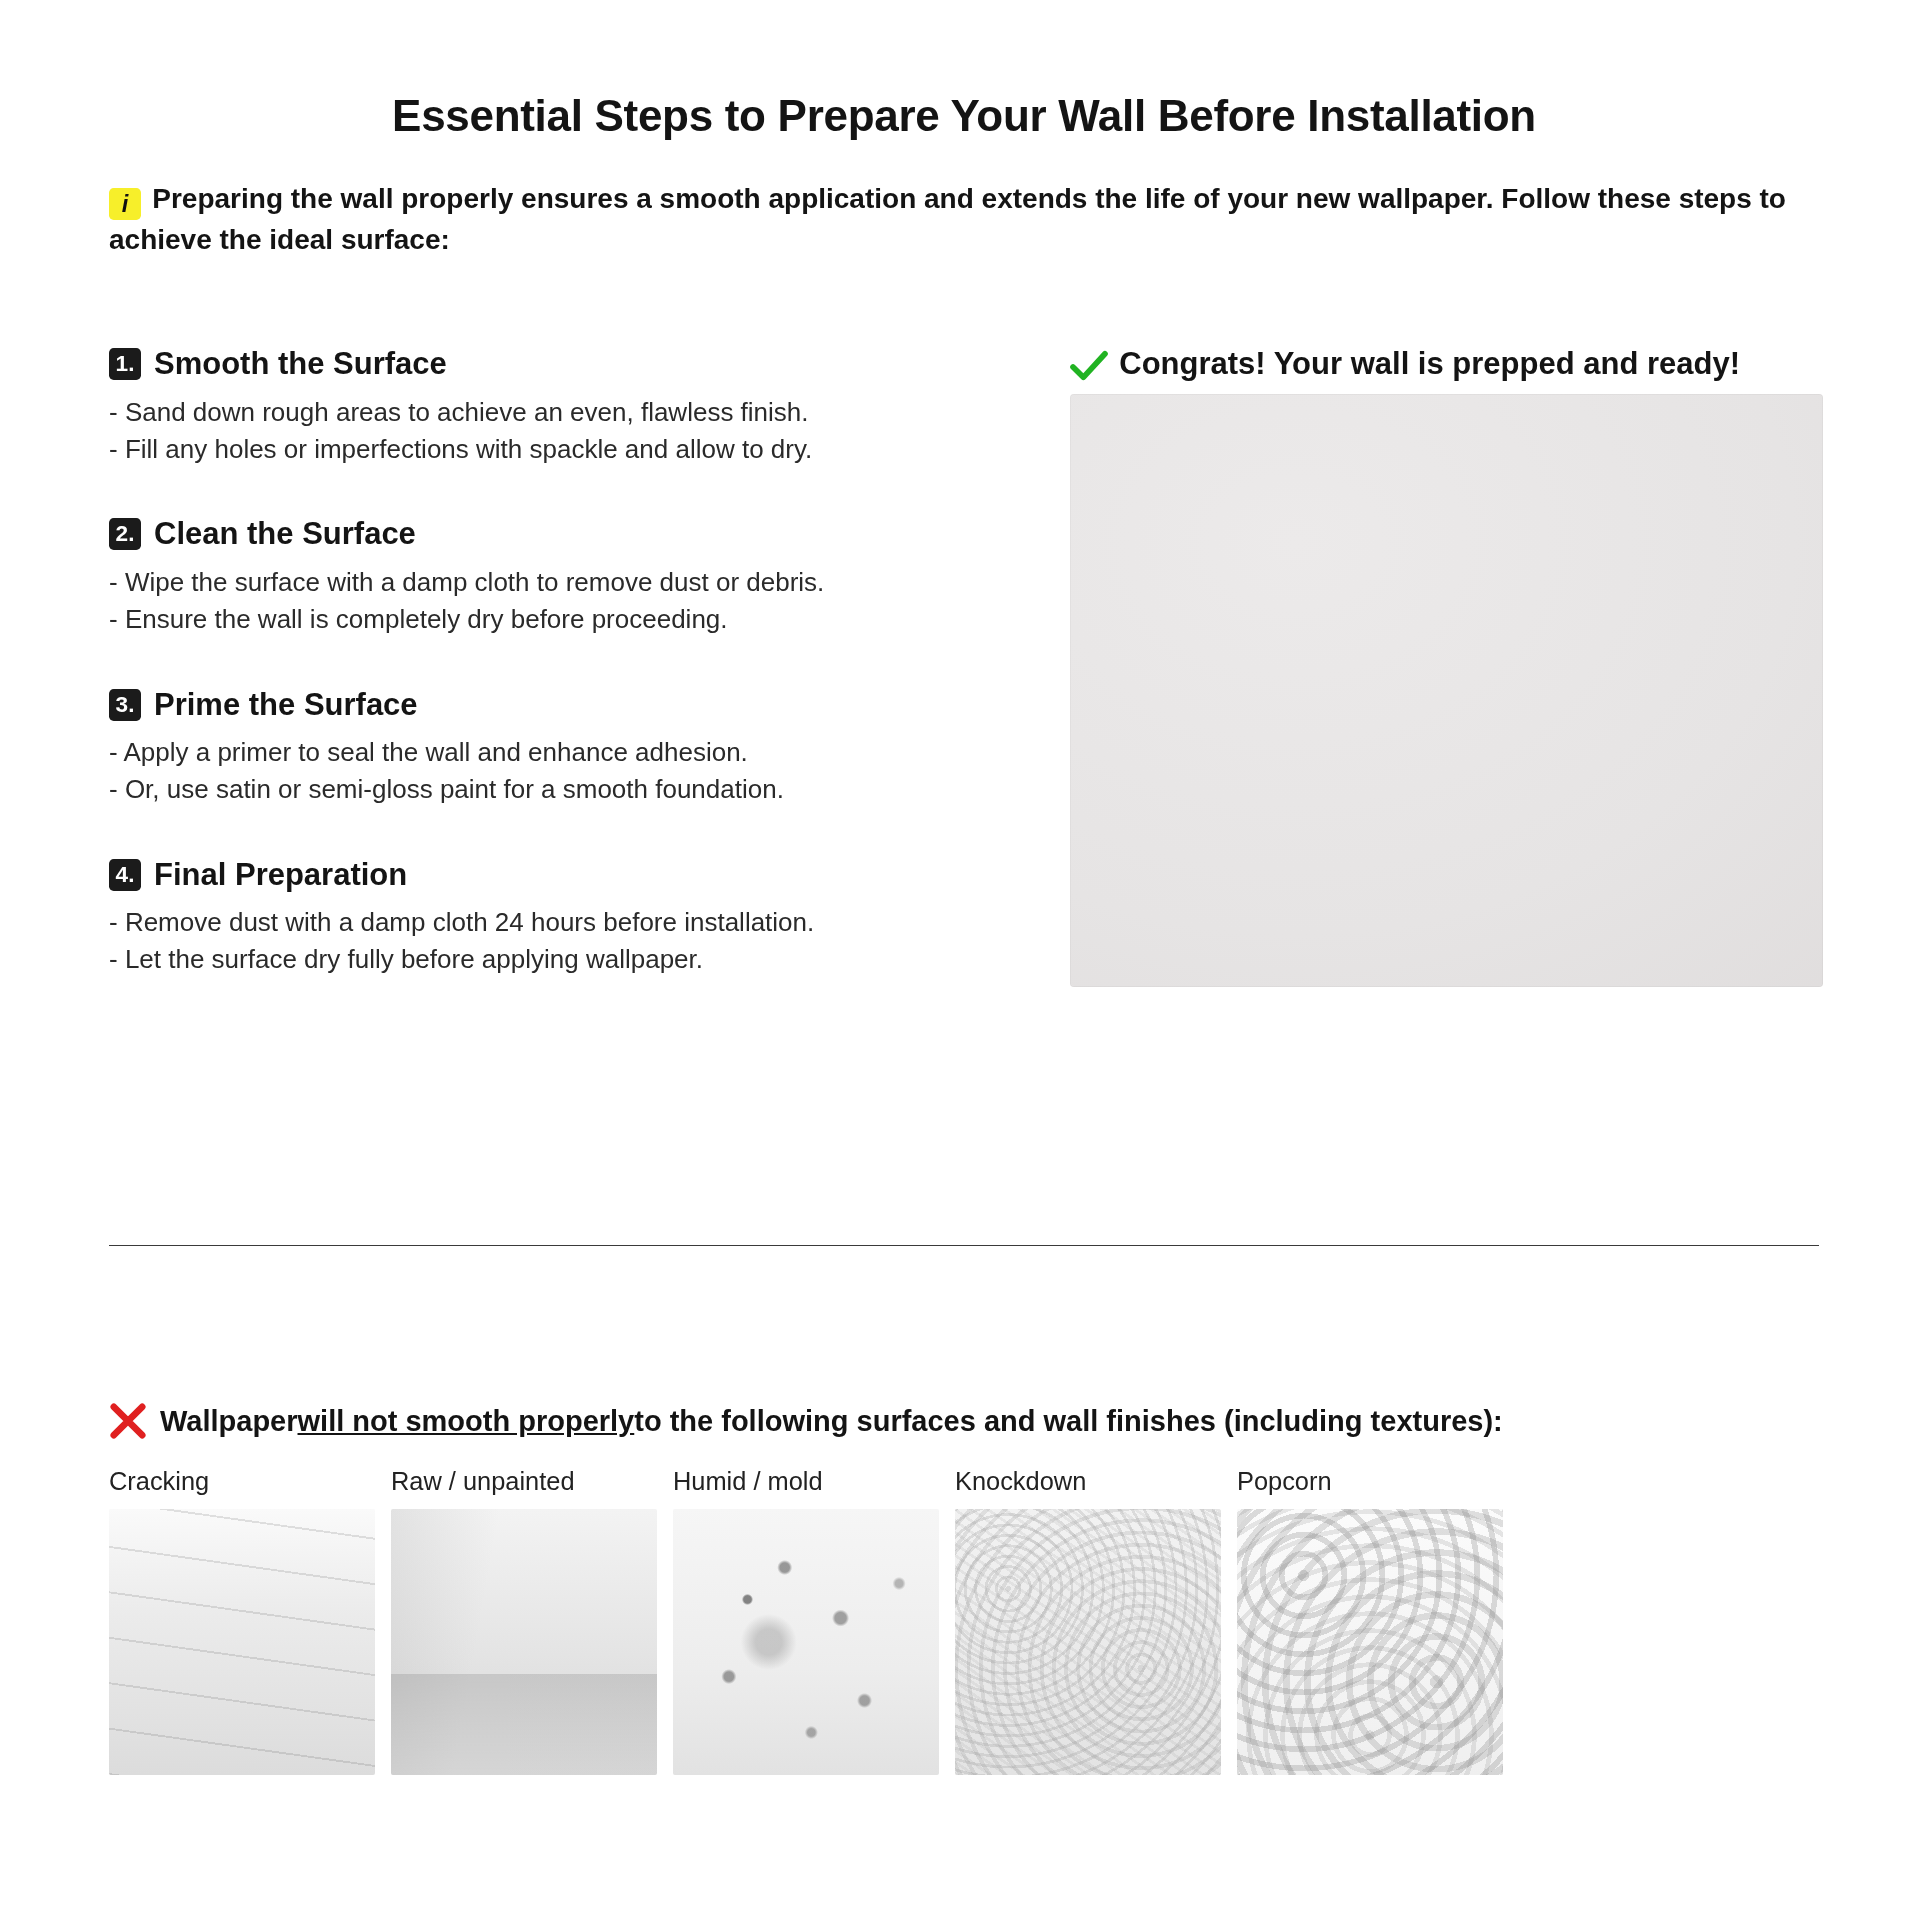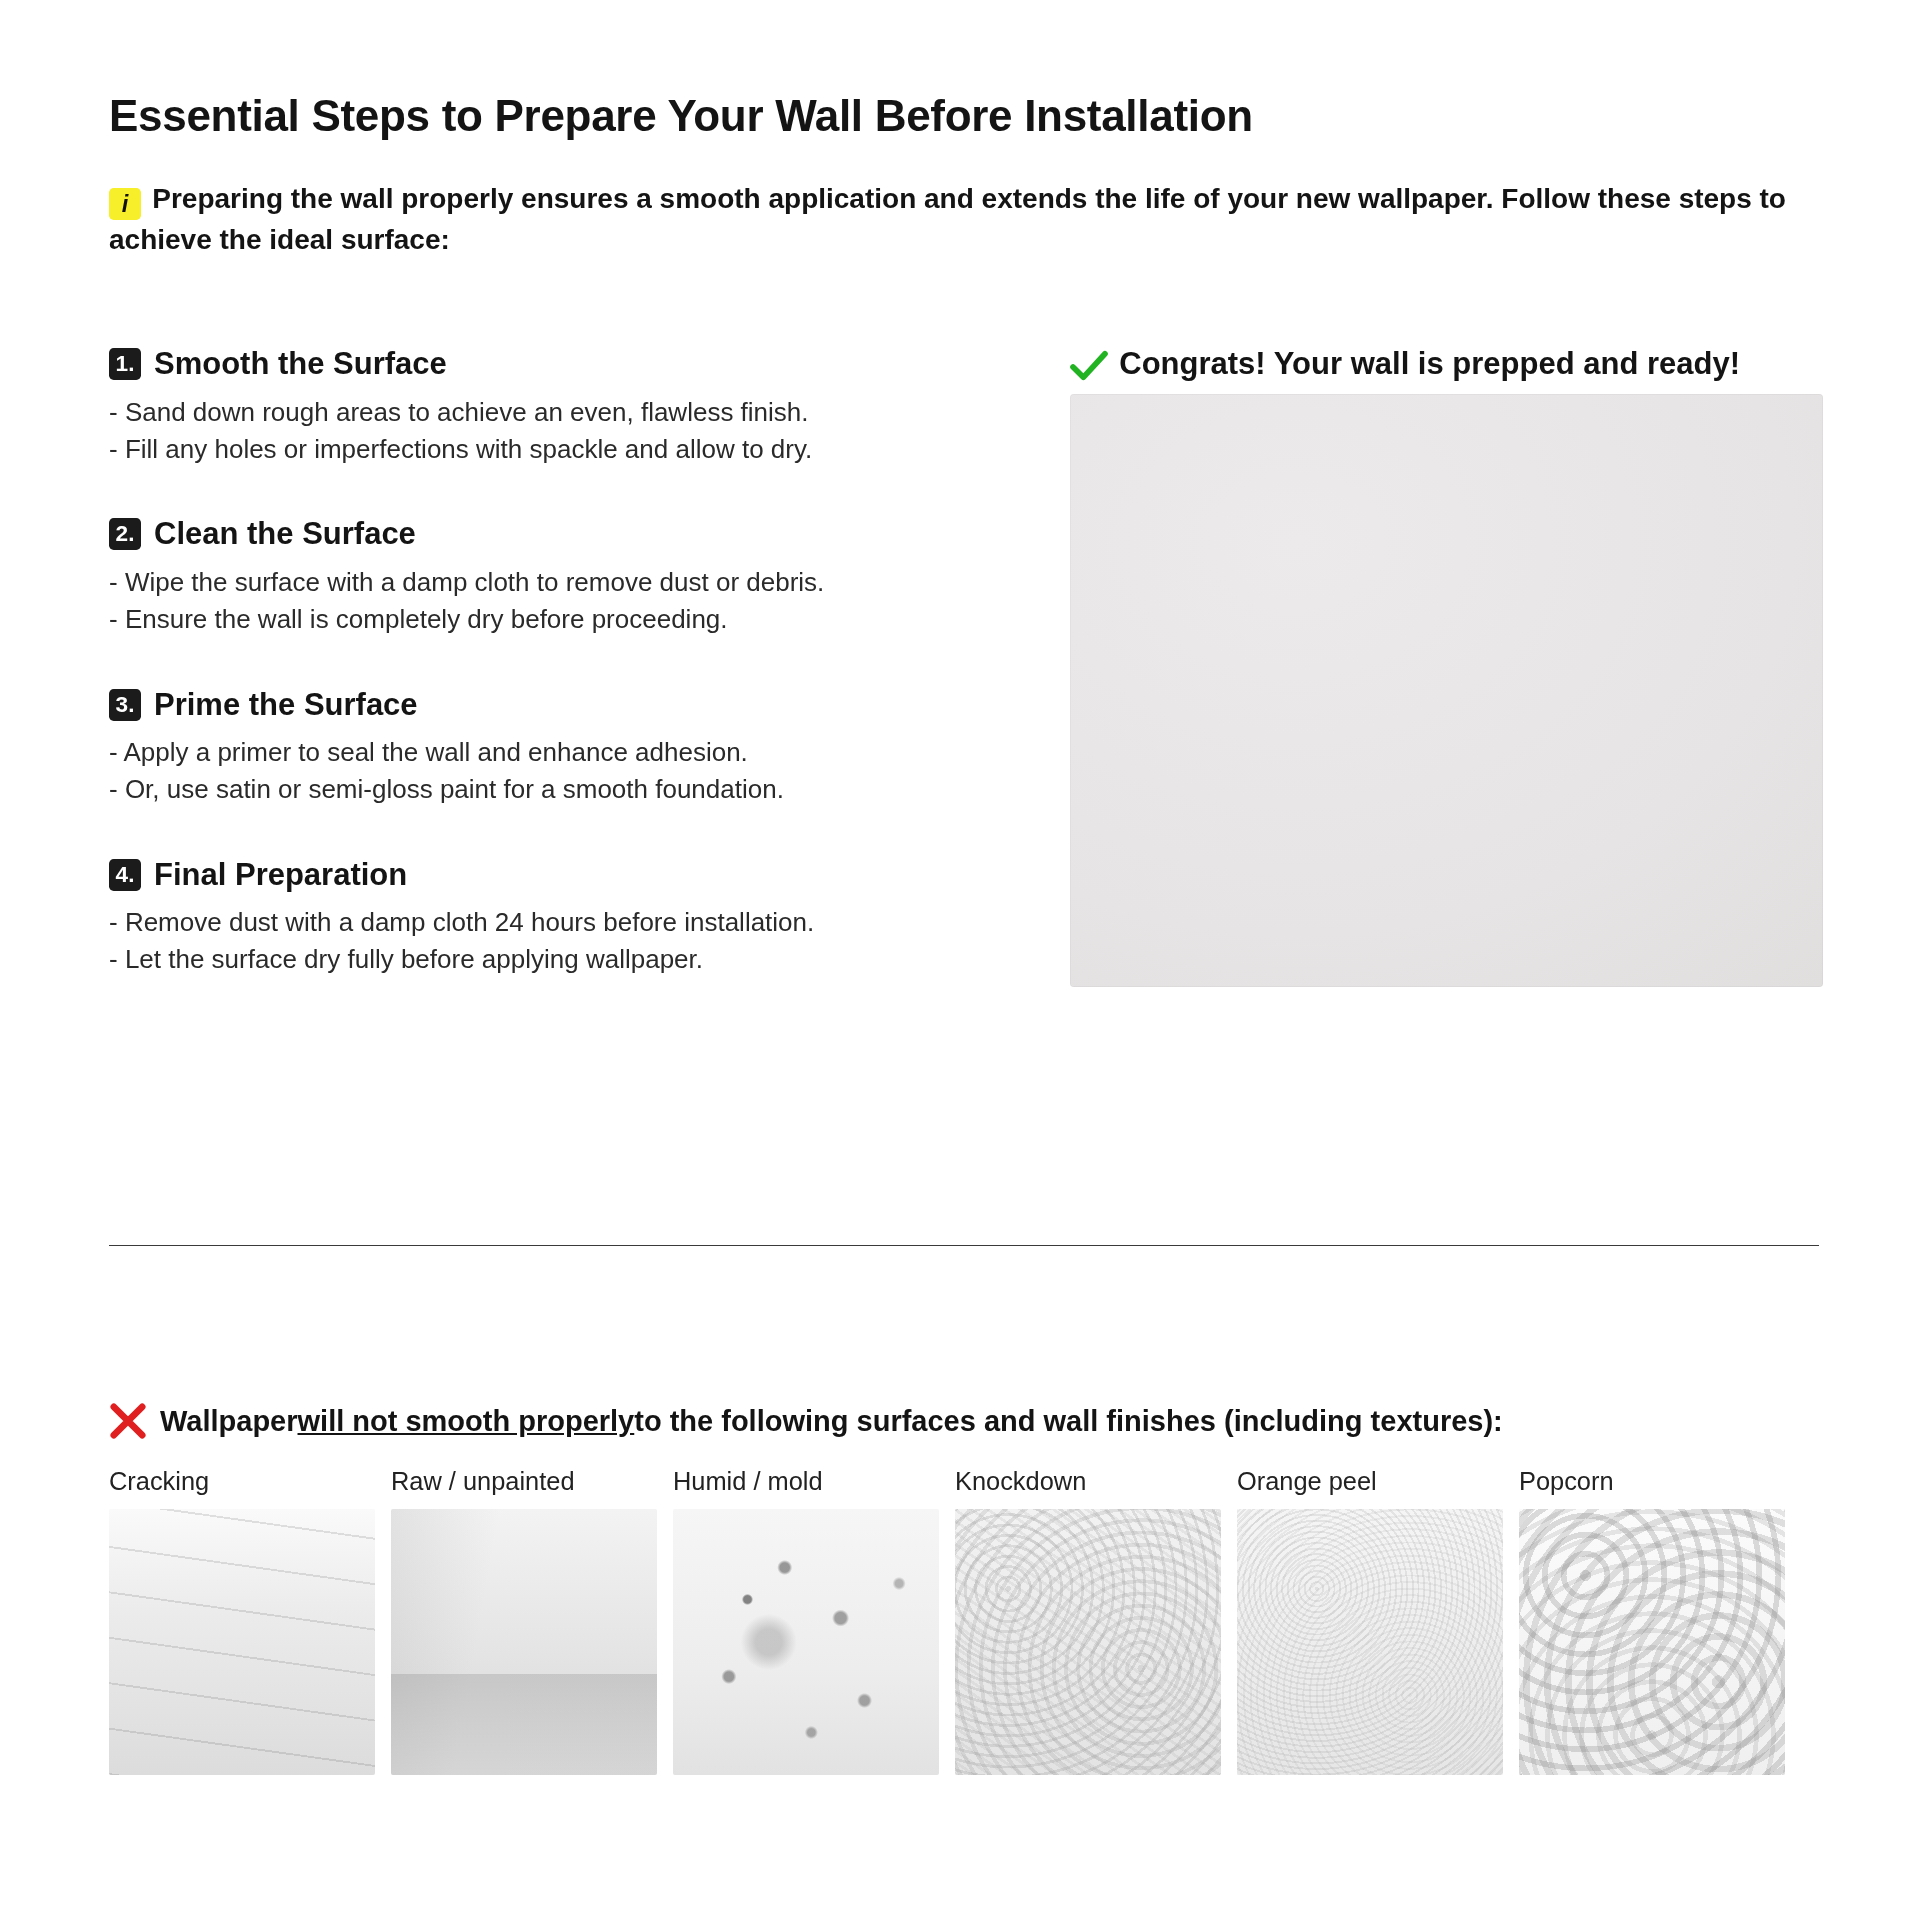--- a/index.html
+++ b/index.html
@@ -23,20 +23,21 @@
   }
 
   
   .title {
     font-size: 44px;
     font-weight: bold;
     letter-spacing: -0.3px;
     color: #141414;
     margin: 0 0 12px 0;
     line-height: 1.2;
+    text-align: center;
   }
 
   
   .intro {
     margin-top: 36px;
     font-size: 28px;
     font-weight: bold;
     line-height: 1.42;
     color: #141414;
     max-width: 1704px;
@@ -344,24 +345,20 @@
       <div class="swatch-cell">
         <div class="swatch-label">Humid / mold</div>
         <div class="swatch-img tex-mold"></div>
       </div>
 
       <div class="swatch-cell">
         <div class="swatch-label">Knockdown</div>
         <div class="swatch-img tex-knock"></div>
       </div>
 
-      <div class="swatch-cell">
-        <div class="swatch-label">Orange peel</div>
-        <div class="swatch-img tex-orange"></div>
-      </div>
 
       <div class="swatch-cell">
         <div class="swatch-label">Popcorn</div>
         <div class="swatch-img tex-popcorn"></div>
       </div>
 
     </div>
   </div>
 
 </div>

